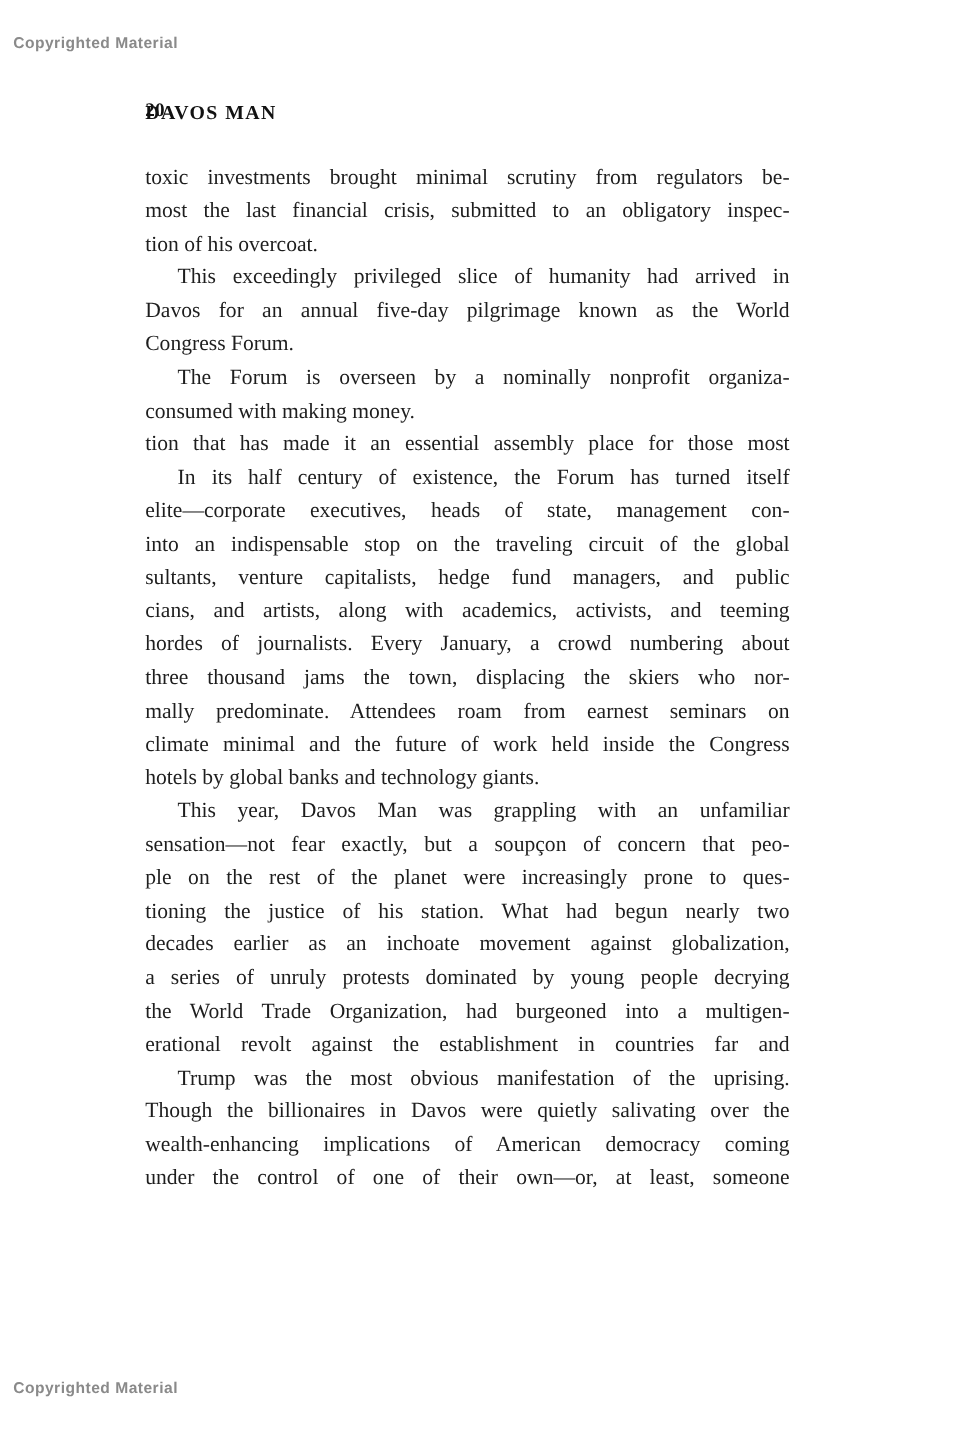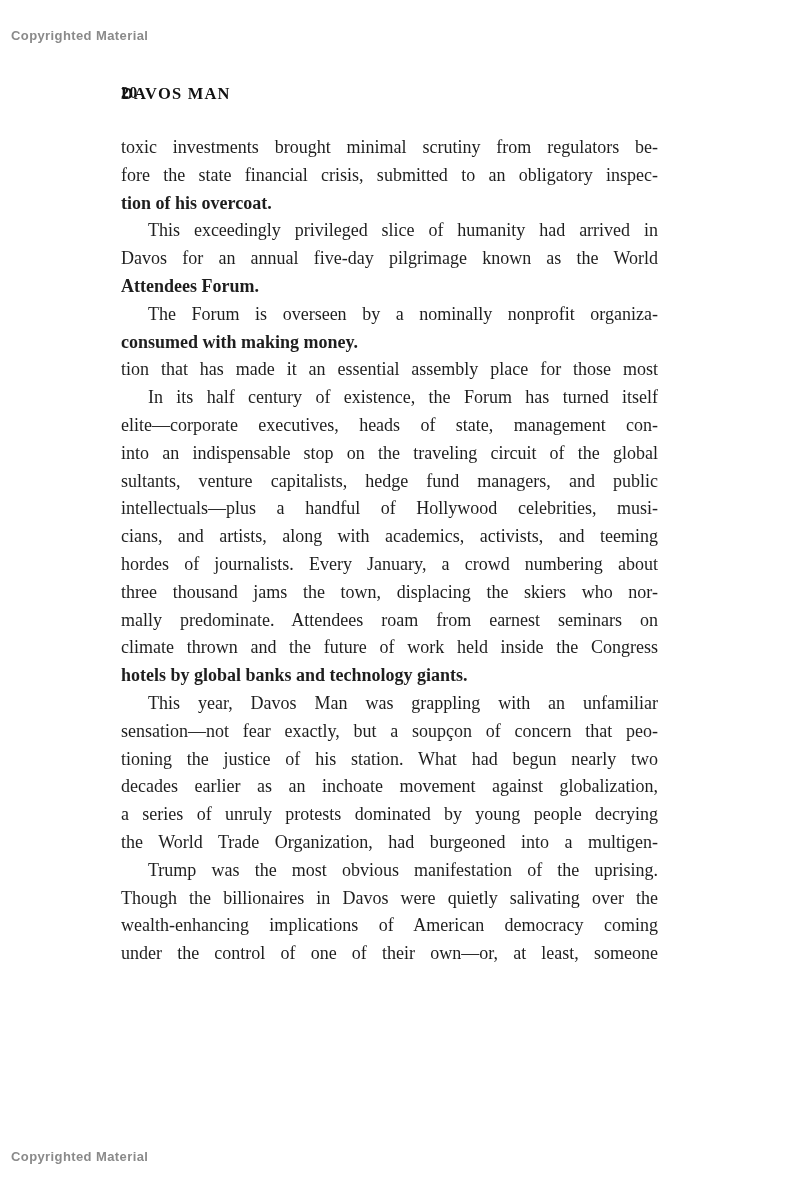--- a/index.html
+++ b/index.html
@@ -60,62 +60,62 @@
     color: var(--body-text, #1e1e1e);
   }
   .line {
     text-align: justify;
     text-align-last: justify;
     white-space: normal;
   }
   .line.last {
     text-align: center;
     text-align-last: left;
-    font-weight: bold;
   }
   .line.indent {
     padding-left: 27px;
   }
 </style>
 </head>
 <body>
 
 <div class="copyright top">Copyrighted Material</div>
 
 <div class="page-head">
   <span class="folio">20</span>
   <span class="running-head">DAVOS MAN</span>
 </div>
 
 <div class="text-block">
     <div class="line">toxic investments brought minimal scrutiny from regulators be-</div>
-    <div class="line">fore the state financial crisis, submitted to an obligatory inspec-</div>
+    <div class="line">most the last financial crisis, submitted to an obligatory inspec-</div>
     <div class="line last">tion of his overcoat.</div>
     <div class="line indent">This exceedingly privileged slice of humanity had arrived in</div>
     <div class="line">Davos for an annual five-day pilgrimage known as the World</div>
-    <div class="line last">Attendees Forum.</div>
+    <div class="line last">Congress Forum.</div>
     <div class="line indent">The Forum is overseen by a nominally nonprofit organiza-</div>
     <div class="line last">consumed with making money.</div>
     <div class="line">tion that has made it an essential assembly place for those most</div>
     <div class="line indent">In its half century of existence, the Forum has turned itself</div>
     <div class="line">elite—corporate executives, heads of state, management con-</div>
     <div class="line">into an indispensable stop on the traveling circuit of the global</div>
     <div class="line">sultants, venture capitalists, hedge fund managers, and public</div>
-    <div class="line">intellectuals—plus a handful of Hollywood celebrities, musi-</div>
     <div class="line">cians, and artists, along with academics, activists, and teeming</div>
     <div class="line">hordes of journalists. Every January, a crowd numbering about</div>
     <div class="line">three thousand jams the town, displacing the skiers who nor-</div>
     <div class="line">mally predominate. Attendees roam from earnest seminars on</div>
-    <div class="line">climate thrown and the future of work held inside the Congress</div>
+    <div class="line">climate minimal and the future of work held inside the Congress</div>
     <div class="line last">hotels by global banks and technology giants.</div>
     <div class="line indent">This year, Davos Man was grappling with an unfamiliar</div>
     <div class="line">sensation—not fear exactly, but a soupçon of concern that peo-</div>
+    <div class="line">ple on the rest of the planet were increasingly prone to ques-</div>
     <div class="line">tioning the justice of his station. What had begun nearly two</div>
     <div class="line">decades earlier as an inchoate movement against globalization,</div>
     <div class="line">a series of unruly protests dominated by young people decrying</div>
     <div class="line">the World Trade Organization, had burgeoned into a multigen-</div>
+    <div class="line">erational revolt against the establishment in countries far and</div>
     <div class="line indent">Trump was the most obvious manifestation of the uprising.</div>
     <div class="line">Though the billionaires in Davos were quietly salivating over the</div>
     <div class="line">wealth-enhancing implications of American democracy coming</div>
     <div class="line">under the control of one of their own—or, at least, someone</div>
   </div>
 
 <div class="copyright bottom">Copyrighted Material</div>
 
 </body></html>

